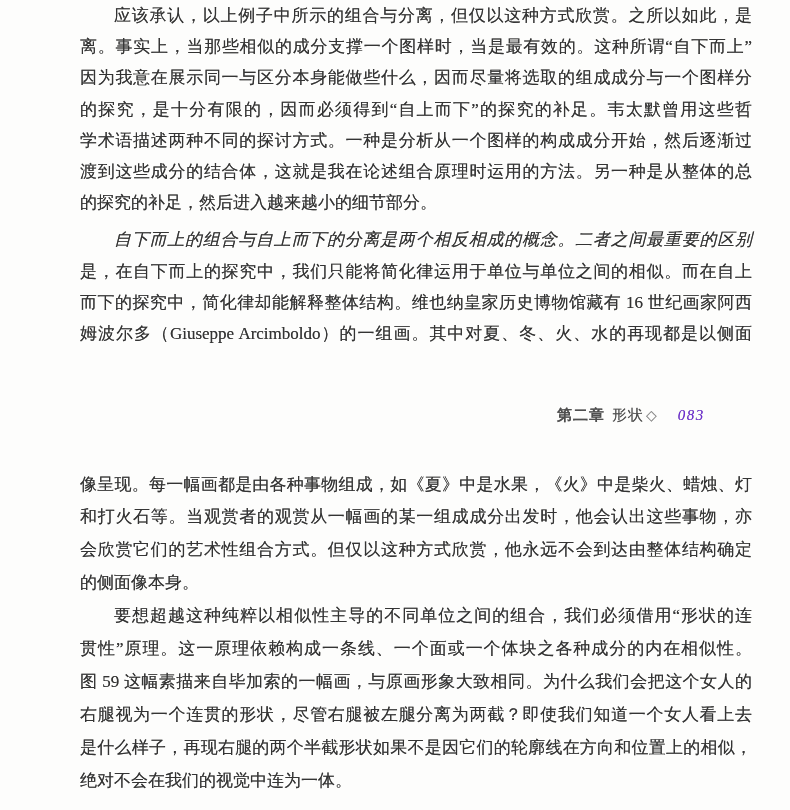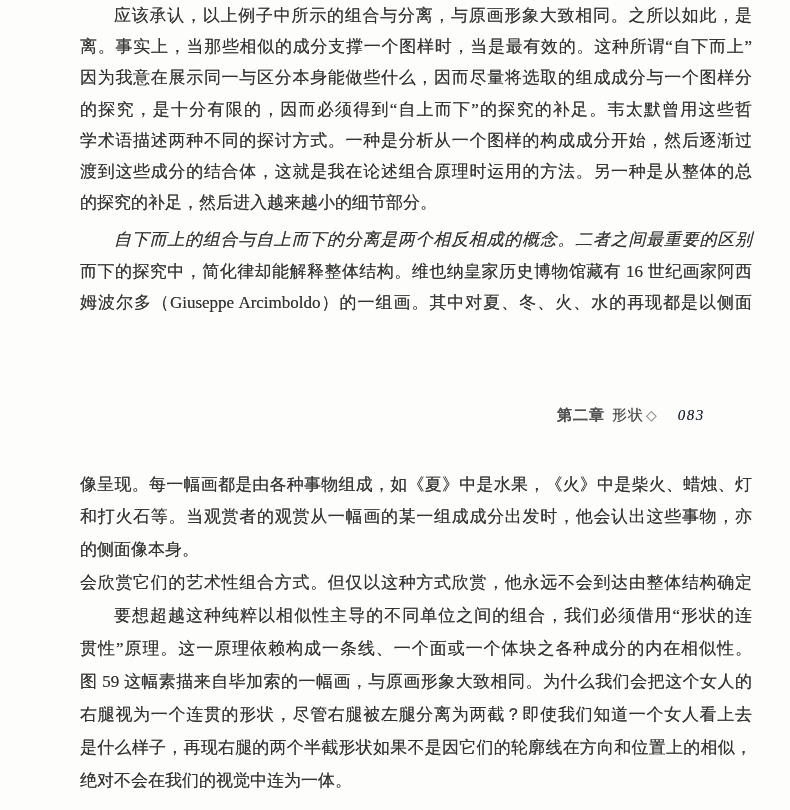--- a/index.html
+++ b/index.html
@@ -49,57 +49,58 @@
   }
   .footer .chapter { margin-right: 7px; letter-spacing: 1px; font-weight: bold; }
   .footer .section { margin-right: 2px; letter-spacing: 1px; }
   .footer .ornament {
     margin-right: 21px;
     color: #8f8f8f;
     font-size: 14px;
   }
   .footer .pagenum {
     font-style: italic;
-    color: #0f172a;
+    color: #6d28d9;
     letter-spacing: 1.5px;
     font-size: 15px;
   }
 </style>
 </head>
 <body>
 
 <div class="page">
 
   <div class="text-block page-top">
 
-  <div class="line indent">应该承认，以上例子中所示的组合与分离，与原画形象大致相同。之所以如此，是</div>
+  <div class="line indent">应该承认，以上例子中所示的组合与分离，但仅以这种方式欣赏。之所以如此，是</div>
       <div class="line">离。事实上，当那些相似的成分支撑一个图样时，当是最有效的。这种所谓“自下而上”</div>
       <div class="line">因为我意在展示同一与区分本身能做些什么，因而尽量将选取的组成成分与一个图样分</div>
       <div class="line">的探究，是十分有限的，因而必须得到“自上而下”的探究的补足。韦太默曾用这些哲</div>
       <div class="line">学术语描述两种不同的探讨方式。一种是分析从一个图样的构成成分开始，然后逐渐过</div>
       <div class="line">渡到这些成分的结合体，这就是我在论述组合原理时运用的方法。另一种是从整体的总</div>
       <div class="line flush">的探究的补足，然后进入越来越小的细节部分。</div>
       <div class="line indent para-gap">自下而上的组合与自上而下的分离是两个相反相成的概念。二者之间最重要的区别</div>
+      <div class="line">是，在自下而上的探究中，我们只能将简化律运用于单位与单位之间的相似。而在自上</div>
       <div class="line">而下的探究中，简化律却能解释整体结构。维也纳皇家历史博物馆藏有 16 世纪画家阿西</div>
       <div class="line">姆波尔多（Giuseppe Arcimboldo）的一组画。其中对夏、冬、火、水的再现都是以侧面</div>
     </div>
 
   <div class="footer">
     <span class="chapter">第二章</span>
     <span class="section">形状</span>
     <span class="ornament">◇</span>
     <span class="pagenum">083</span>
   </div>
 
   <div class="text-block page-next">
 
   <div class="line">像呈现。每一幅画都是由各种事物组成，如《夏》中是水果，《火》中是柴火、蜡烛、灯</div>
       <div class="line">和打火石等。当观赏者的观赏从一幅画的某一组成成分出发时，他会认出这些事物，亦</div>
+      <div class="line">会欣赏它们的艺术性组合方式。但仅以这种方式欣赏，他永远不会到达由整体结构确定</div>
       <div class="line flush">的侧面像本身。</div>
-      <div class="line">会欣赏它们的艺术性组合方式。但仅以这种方式欣赏，他永远不会到达由整体结构确定</div>
       <div class="line indent">要想超越这种纯粹以相似性主导的不同单位之间的组合，我们必须借用“形状的连</div>
       <div class="line">贯性”原理。这一原理依赖构成一条线、一个面或一个体块之各种成分的内在相似性。</div>
       <div class="line">图 59 这幅素描来自毕加索的一幅画，与原画形象大致相同。为什么我们会把这个女人的</div>
       <div class="line">右腿视为一个连贯的形状，尽管右腿被左腿分离为两截？即使我们知道一个女人看上去</div>
       <div class="line">是什么样子，再现右腿的两个半截形状如果不是因它们的轮廓线在方向和位置上的相似，</div>
       <div class="line flush">绝对不会在我们的视觉中连为一体。</div>
     </div>
 
 </div>
 

